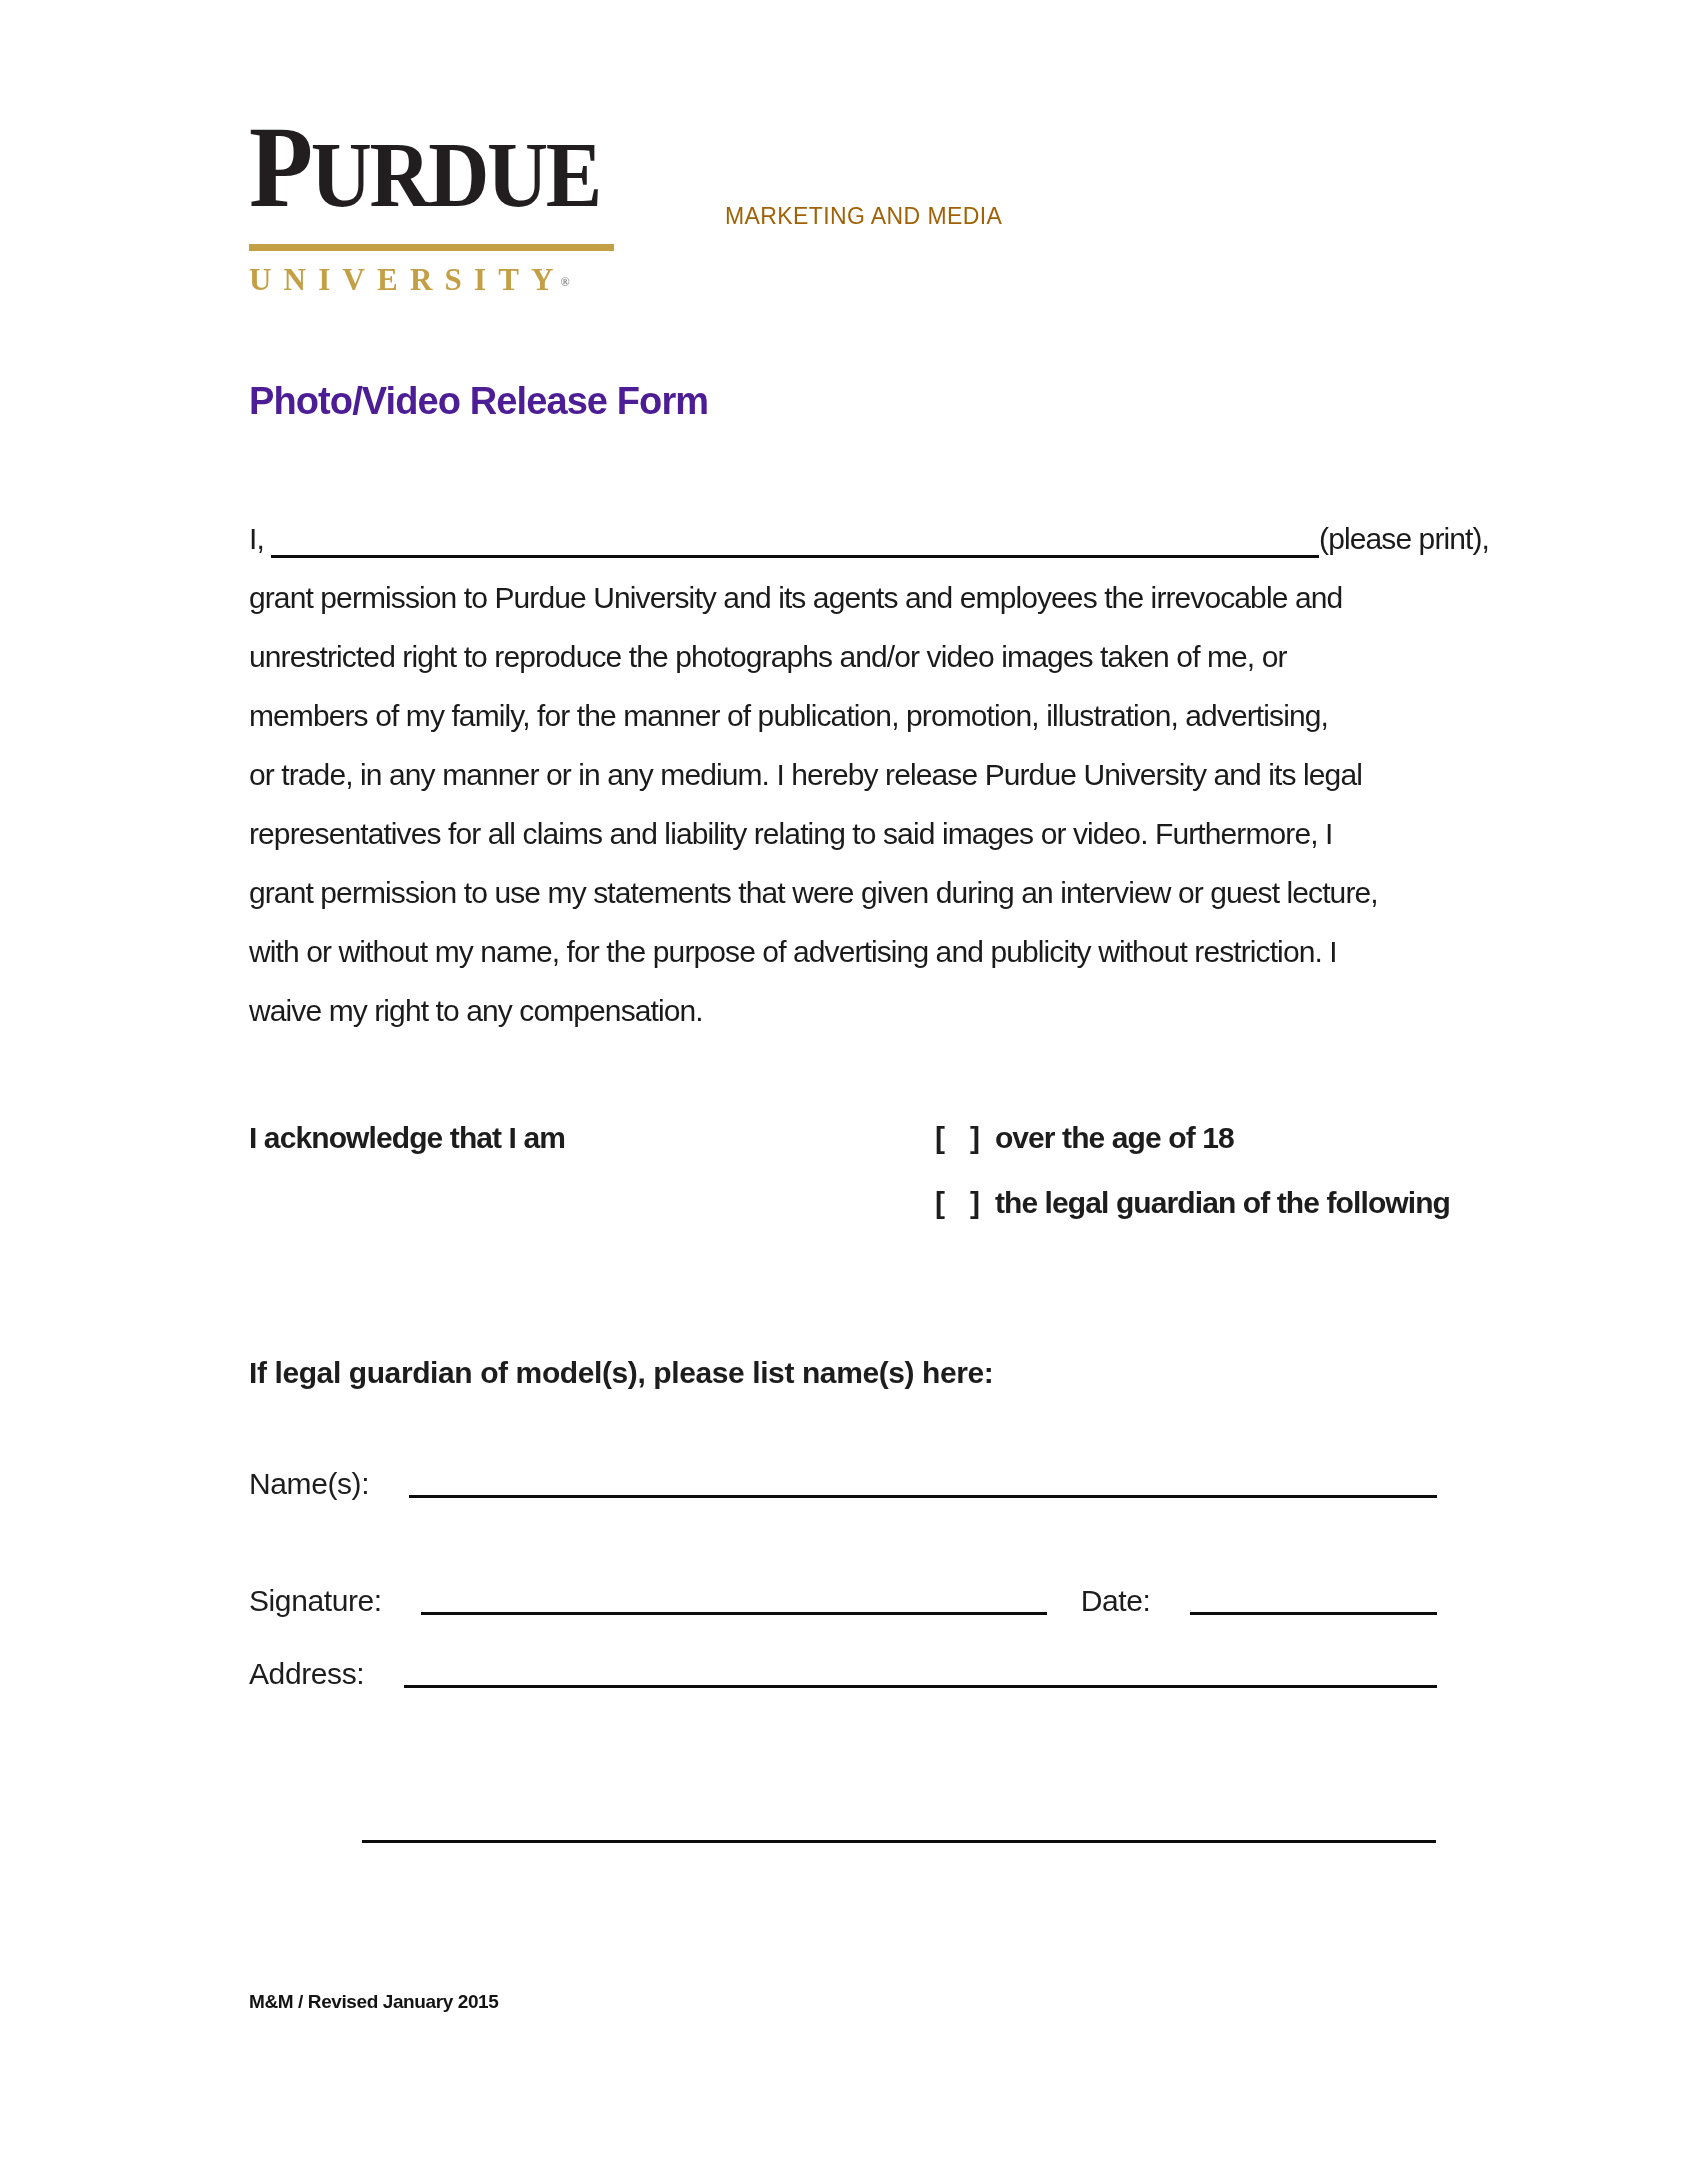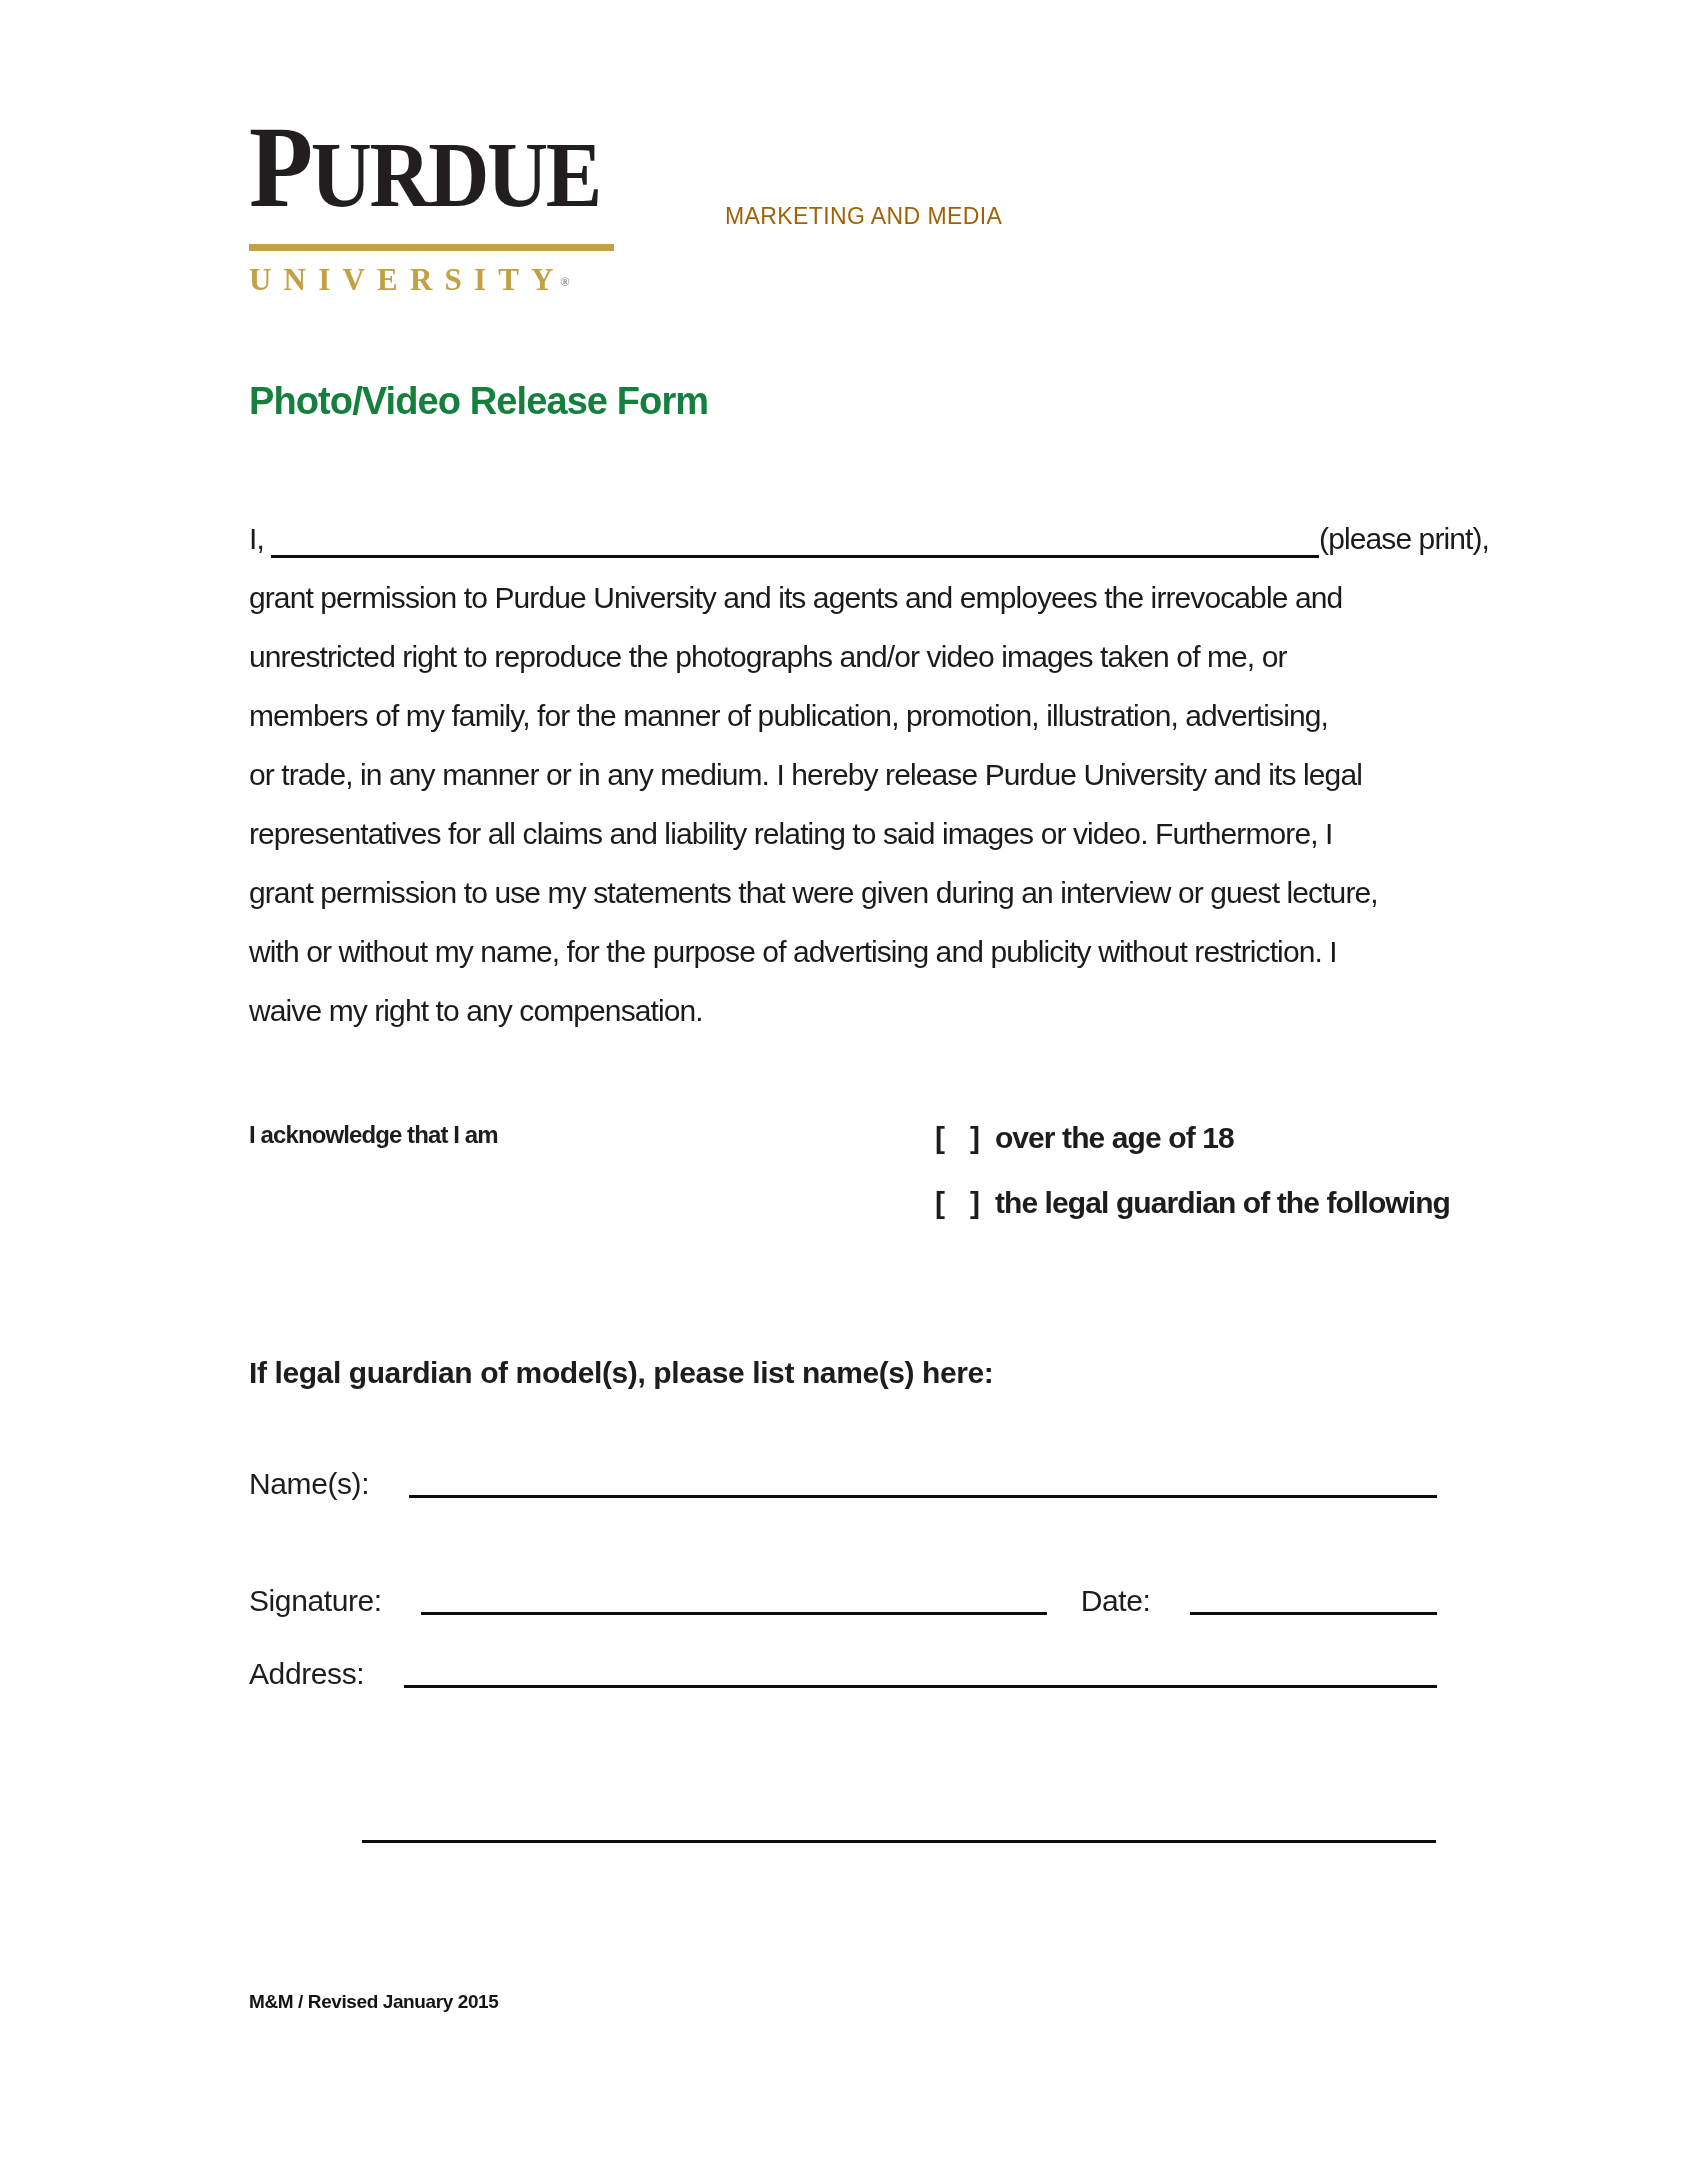--- a/index.html
+++ b/index.html
@@ -44,42 +44,42 @@
     position:absolute; left:725px; top:203px;
     font-size:23px; letter-spacing:0.4px; color:#a16207;
     white-space:nowrap;
     text-align:right;
   }
 
   
   .title {
     position:absolute; left:249px; top:380px;
     font-size:38px; font-weight:700; letter-spacing:-0.9px;
-    color:#15803d;
+    color:#4c1d95;
   }
 
   
   .para {
     position:absolute; left:249px; top:509px; width:1240px;
     font-size:30px; letter-spacing:-0.9px; line-height:59px;
     color:#1b1b1b;
   }
   .intro-line { display:flex; align-items:flex-end; }
   .intro-prefix, .intro-suffix { white-space:nowrap; }
   .blank {
     flex:1 1 auto;
     border-bottom:3.5px solid #0d0d0d;
     margin:0 0 10.5px 7px;
     min-height:0.9px;
   }
   .body-line { white-space:nowrap; }
 
   
   .ack { position:absolute; left:249px; top:1121px; display:flex; width:1249px; }
-  .ack-label { width:686px; font-size:24px; font-weight:700; letter-spacing:-0.9px; }
+  .ack-label { width:686px; font-size:30px; font-weight:700; letter-spacing:-0.9px; }
   .ack-options { flex:1; }
   .ack-option { display:flex; align-items:baseline; font-size:30px; font-weight:700; letter-spacing:-0.9px; margin-bottom:31px; }
   .cb { cursor:pointer; }
   .cb-gap { display:inline-block; width:26px; }
   .ack-option .opt-label { margin-left:15.7px; white-space:nowrap; }
 
   
   .guardian-heading {
     position:absolute; left:249px; top:1356px;
     font-size:30px; font-weight:700; letter-spacing:-0.4px;

